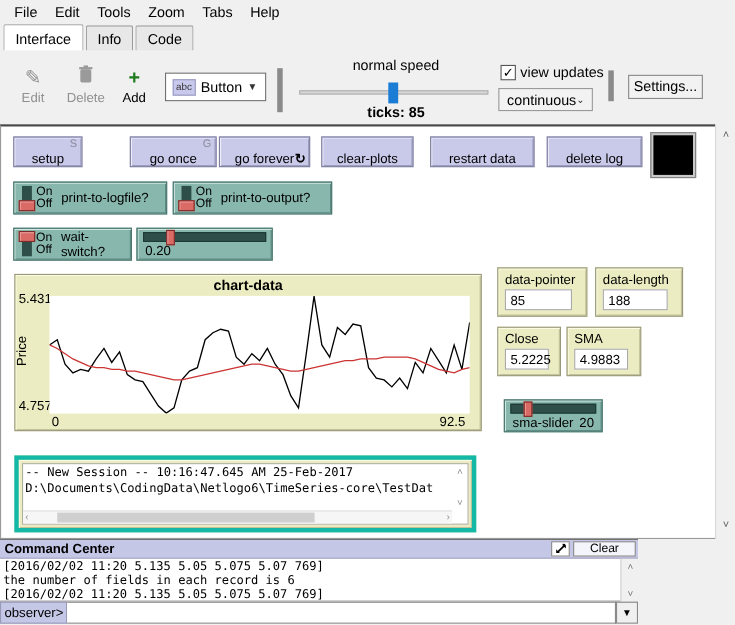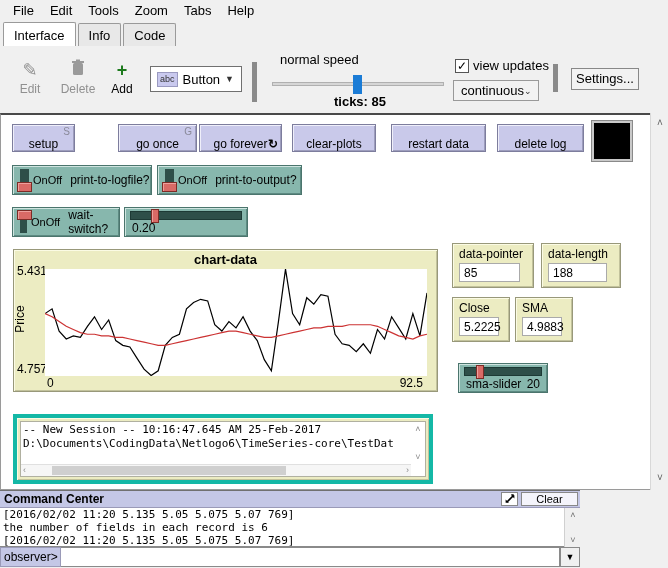--- a/index.html
+++ b/index.html
@@ -24,21 +24,21 @@
   .toolbar { position:absolute; left:0; top:46px; width:668px; height:66px; background:#f0f0f0; }
   .tool-btn { position:absolute; width:44px; text-align:center; font-size:12px; }
   .tool-btn .ticon { display:block; height:24px; font-size:18px; line-height:24px; }
   .tool-btn.disabled { color:#909090; }
   .combo { position:absolute; display:flex; align-items:center; gap:5px;
     background:#fff; border:1px solid #707070; padding:2px 6px; height:26px; font-size:13px; }
   .combo .abc { background:#c9c9ee; border:1px solid #9a9ac0; font-size:9px; padding:0 2px;
     color:#333; line-height:13px; }
   .combo .arr, .dd .arr { font-size:9px; color:#333; }
   .vsep { position:absolute; width:5px; background:#8a8a8a; }
-  .speed-label { position:absolute; text-align:left; font-size:13px; }
+  .speed-label { position:absolute; text-align:center; font-size:13px; }
   .speed-track { position:absolute; height:4px; background:#d6d6d6; border:1px solid #b0b0b0; }
   .speed-thumb { position:absolute; width:9px; height:19px; background:#1b7cd6; top:-8px; }
   .ticks { position:absolute; font-weight:bold; font-size:13px; }
   .chk-row { position:absolute; display:flex; align-items:center; gap:4px; font-size:13px; }
   .chk { width:14px; height:14px; background:#fff; border:1px solid #555; font-size:12px;
     line-height:13px; text-align:center; }
   .dd { position:absolute; display:flex; align-items:center; justify-content:space-between;
     background:#f2f2f2; border:1px solid #999; padding:2px 7px; font-size:13px; }
   .push-btn { position:absolute; background:#f2f2f2; border:1px solid #888; text-align:center;
     font-size:13px; padding-top:2px; }
@@ -64,21 +64,21 @@
 
   
   .nl-switch { position:absolute; height:30px; background:#87b7ad; border:1px solid #4b756d;
     box-shadow: inset 1px 1px 0 #cfe5e0, inset -1px -1px 0 #5d8a82;
     display:flex; align-items:center; padding-left:7px; }
   .toggle { width:9px; height:22px; background:#2e4f49; position:relative; margin-right:4px; }
   .toggle .knob { position:absolute; left:-3px; width:15px; height:10px; background:#d96a66;
     border:1px solid #7c2b26; box-shadow: inset 1px 1px 0 #eda09d; }
   .toggle.on .knob { top:-1px; }
   .toggle.off .knob { bottom:-1px; }
-  .onoff { display:flex; font-size:11px; line-height:11px; margin-right:8px; }
+  .onoff { display:flex; flex-direction:column; font-size:11px; line-height:11px; margin-right:8px; }
   .swlabel { font-size:12px; }
 
   
   .nl-slider { position:absolute; height:30px; background:#87b7ad; border:1px solid #4b756d;
     box-shadow: inset 1px 1px 0 #cfe5e0, inset -1px -1px 0 #5d8a82; padding:3px 5px 0; }
   .groove { position:relative; height:9px; background:#2e4f49; border:1px solid #1d3a35; }
   .groove .knob { position:absolute; top:-3px; width:8px; height:14px; background:#d96a66;
     border:1px solid #7c2b26; box-shadow: inset 1px 0 0 #eda09d; }
   .sliderlabel { display:flex; justify-content:space-between; font-size:12px; margin-top:1px; padding:0 2px; }
 
@@ -297,21 +297,21 @@
     <div class="mvalue">85</div>
   </div>
   <div class="monitor" style="left:541px;top:243px;width:80px;">
     <div class="mlabel">data-length</div>
     <div class="mvalue">188</div>
   </div>
   <div class="monitor" style="left:452px;top:297px;width:58px;">
     <div class="mlabel">Close</div>
     <div class="mvalue">5.2225</div>
   </div>
-  <div class="monitor" style="left:515px;top:297px;width:58px;">
+  <div class="monitor" style="left:515px;top:297px;width:68px;">
     <div class="mlabel">SMA</div>
     <div class="mvalue">4.9883</div>
   </div>
 
   <div class="output">
     <div class="out-inner">
       <div class="out-text">
         <div> -- New Session -- 10:16:47.645 AM 25-Feb-2017</div>
         <div>D:\Documents\CodingData\Netlogo6\TimeSeries-core\TestDat</div>
       </div>

